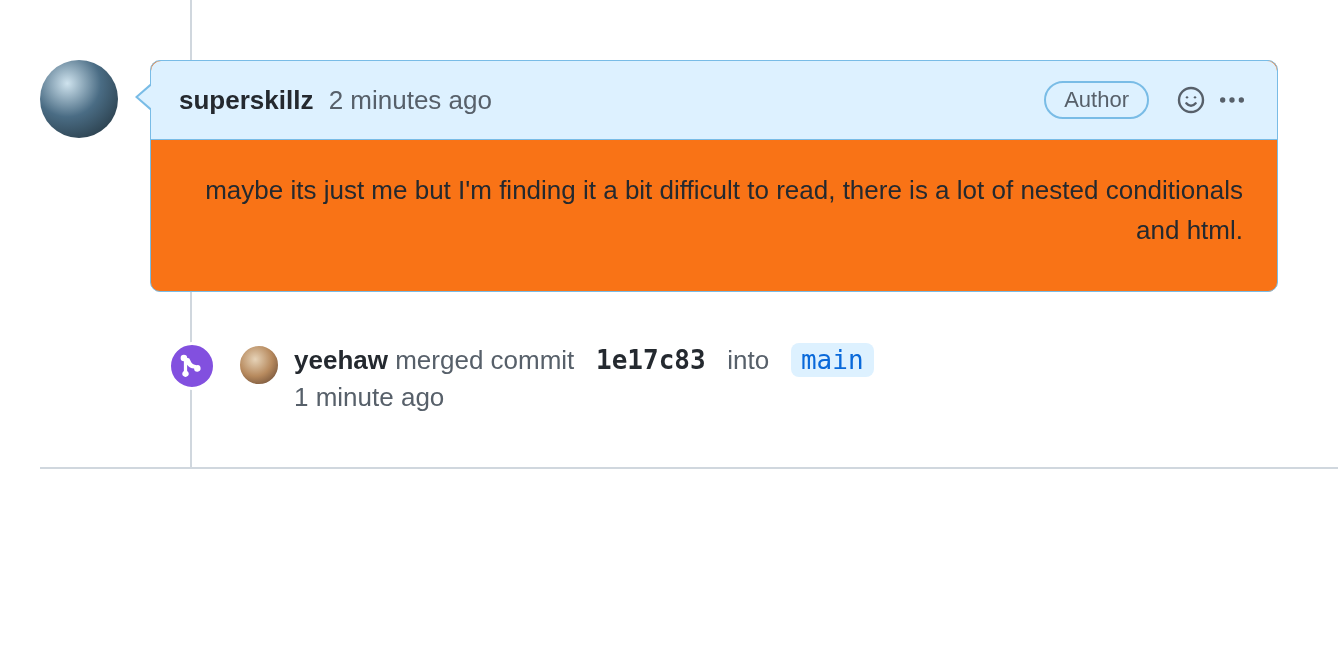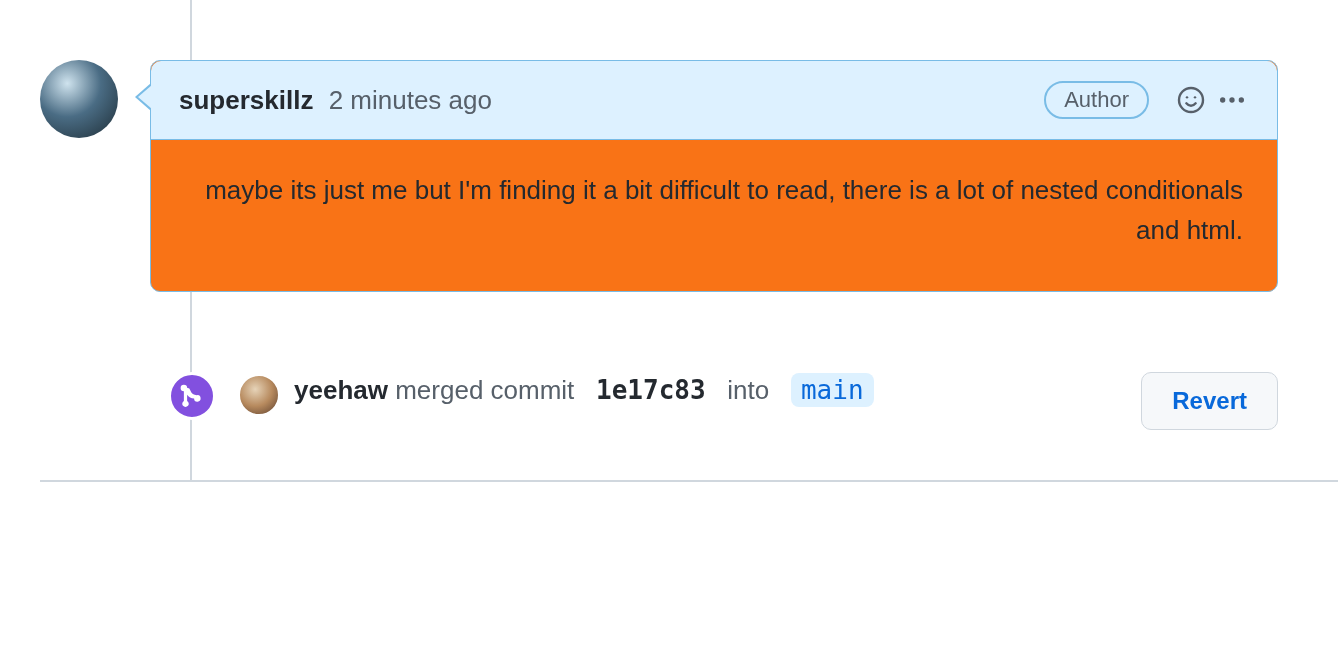--- a/index.html
+++ b/index.html
@@ -102,21 +102,21 @@
   }
   .comment-body {
     padding: 30px 34px 40px 34px;
     font-size: 26px;
     line-height: 1.55;
     color: #24292f;
     text-align: right;
   }
   .merge-event {
     position: relative;
-    margin-top: 80px;
+    margin-top: 50px;
     margin-left: 128px;
     padding-right: 60px;
     display: flex;
     align-items: flex-start;
     font-size: 26px;
     color: #57606a;
   }
   .merge-badge {
     width: 48px; height: 48px;
     border-radius: 50%;
@@ -214,18 +214,18 @@
     <div class="merge-text">
       <span class="user">yeehaw</span>
       <span>merged commit</span>
       <span>&nbsp;</span>
       <span class="commit-hash">1e17c83</span>
       <span>&nbsp;</span>
       <span>into</span>
       <span>&nbsp;</span>
       <span class="branch-tag">main</span>
       <br>
+      <span>1 minute ago</span>
     </div>
-    <button class="revert-btn">Revert</button>
   </div>
 
   <hr class="hr-bottom">
 </div>
 
 </body></html>

